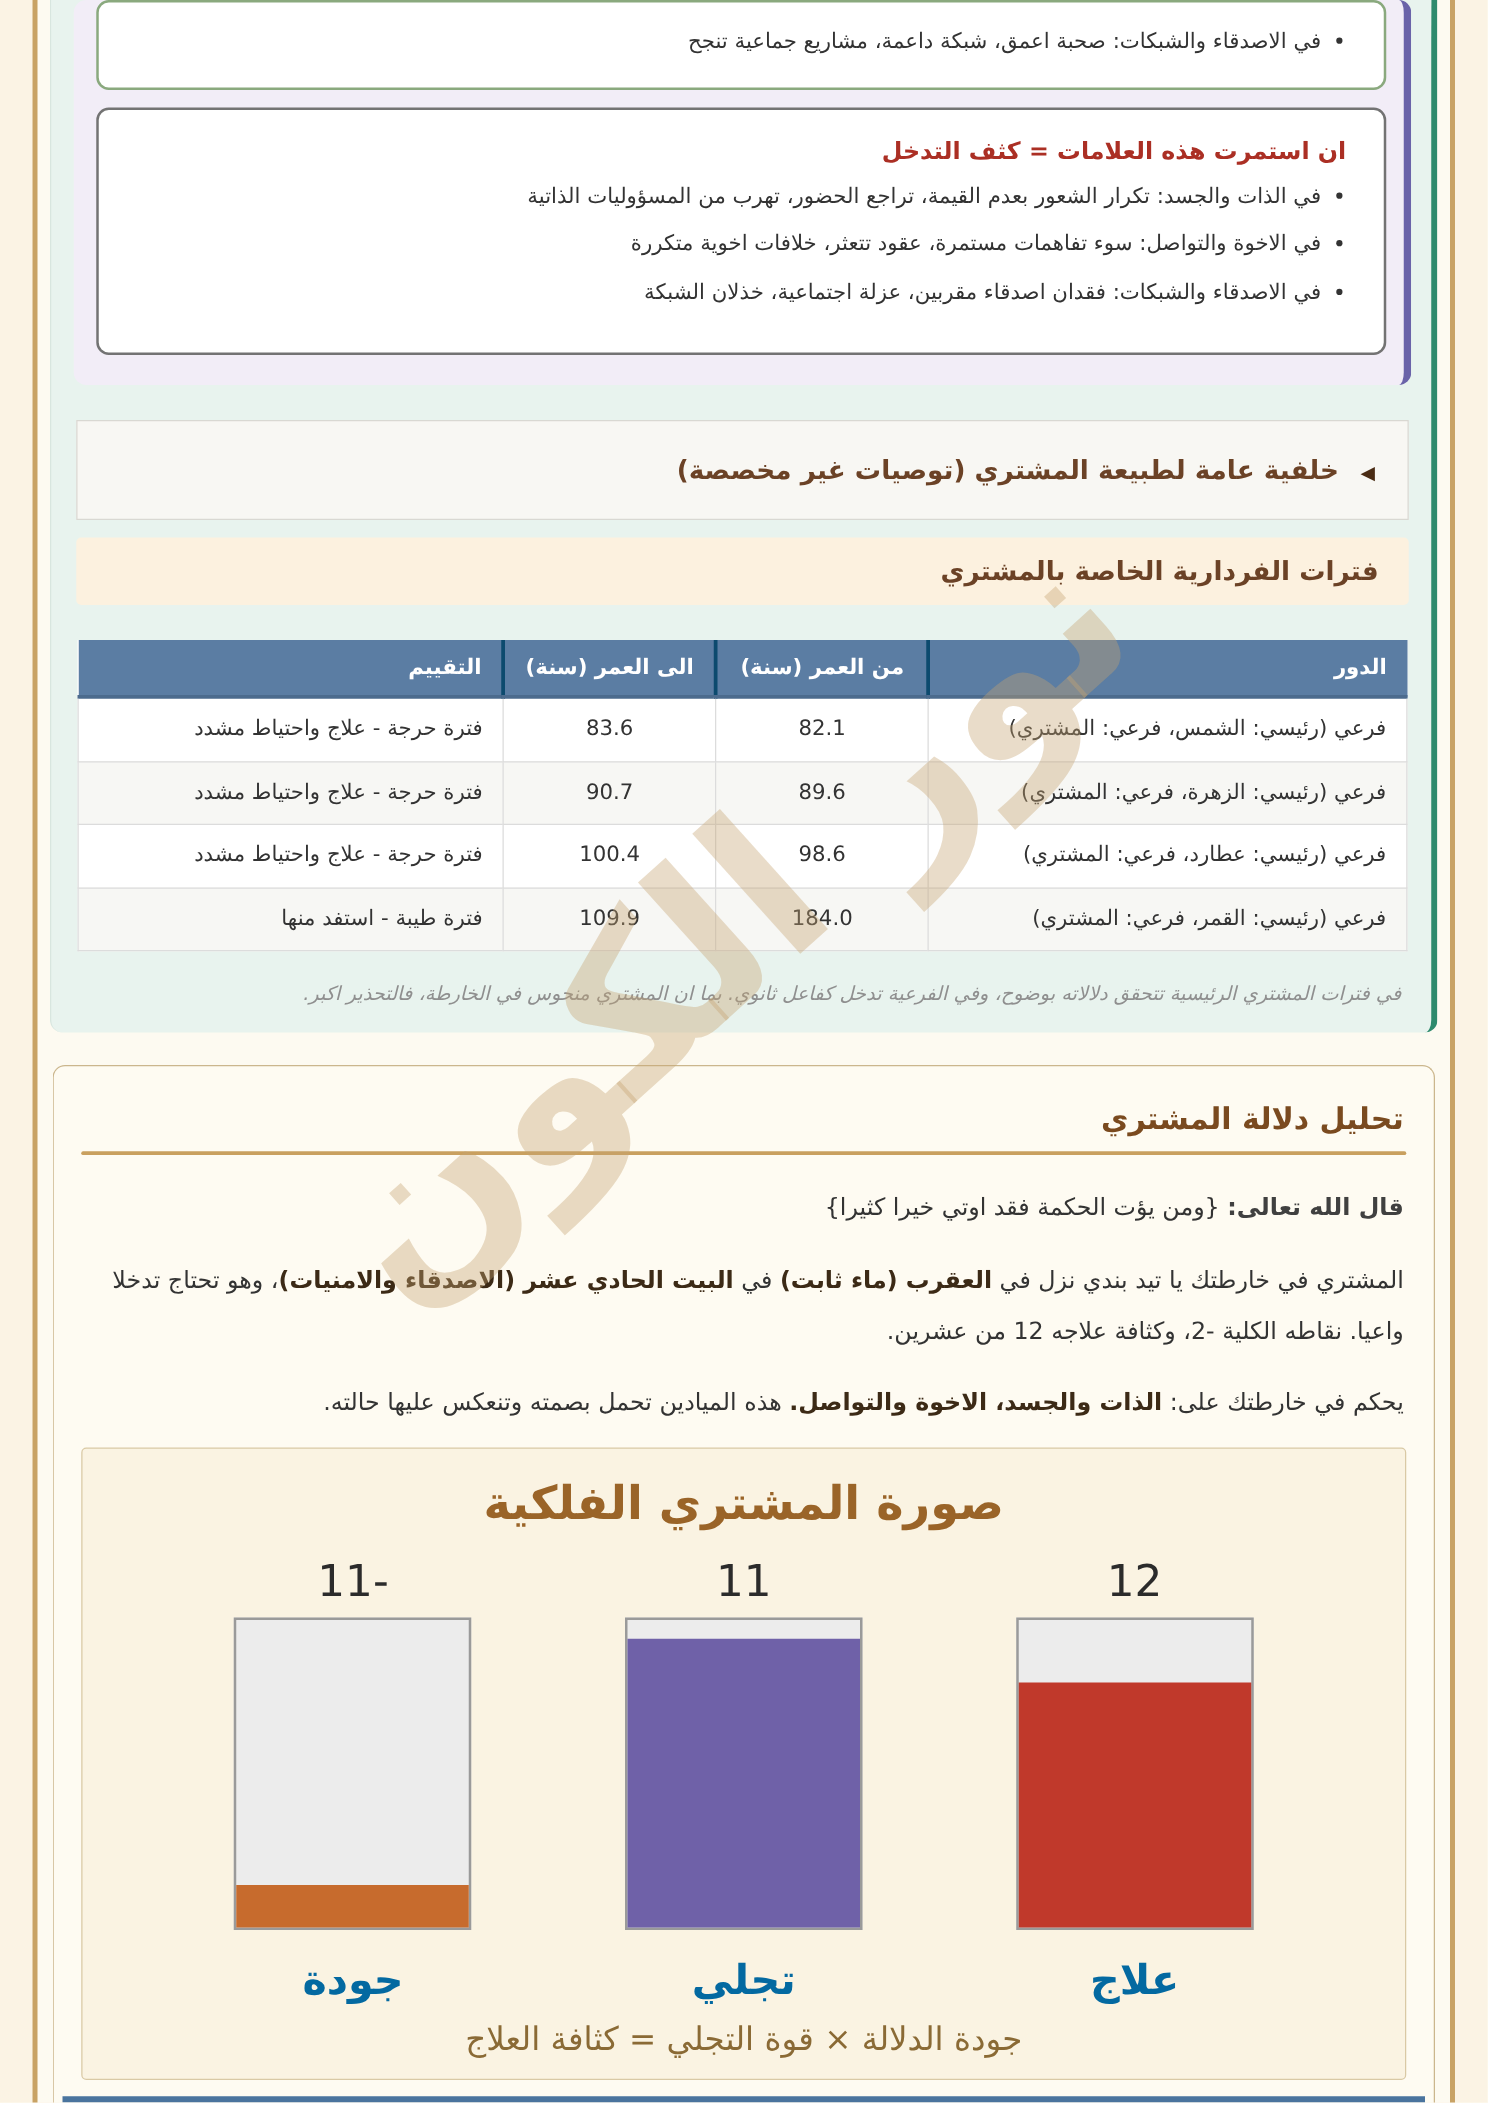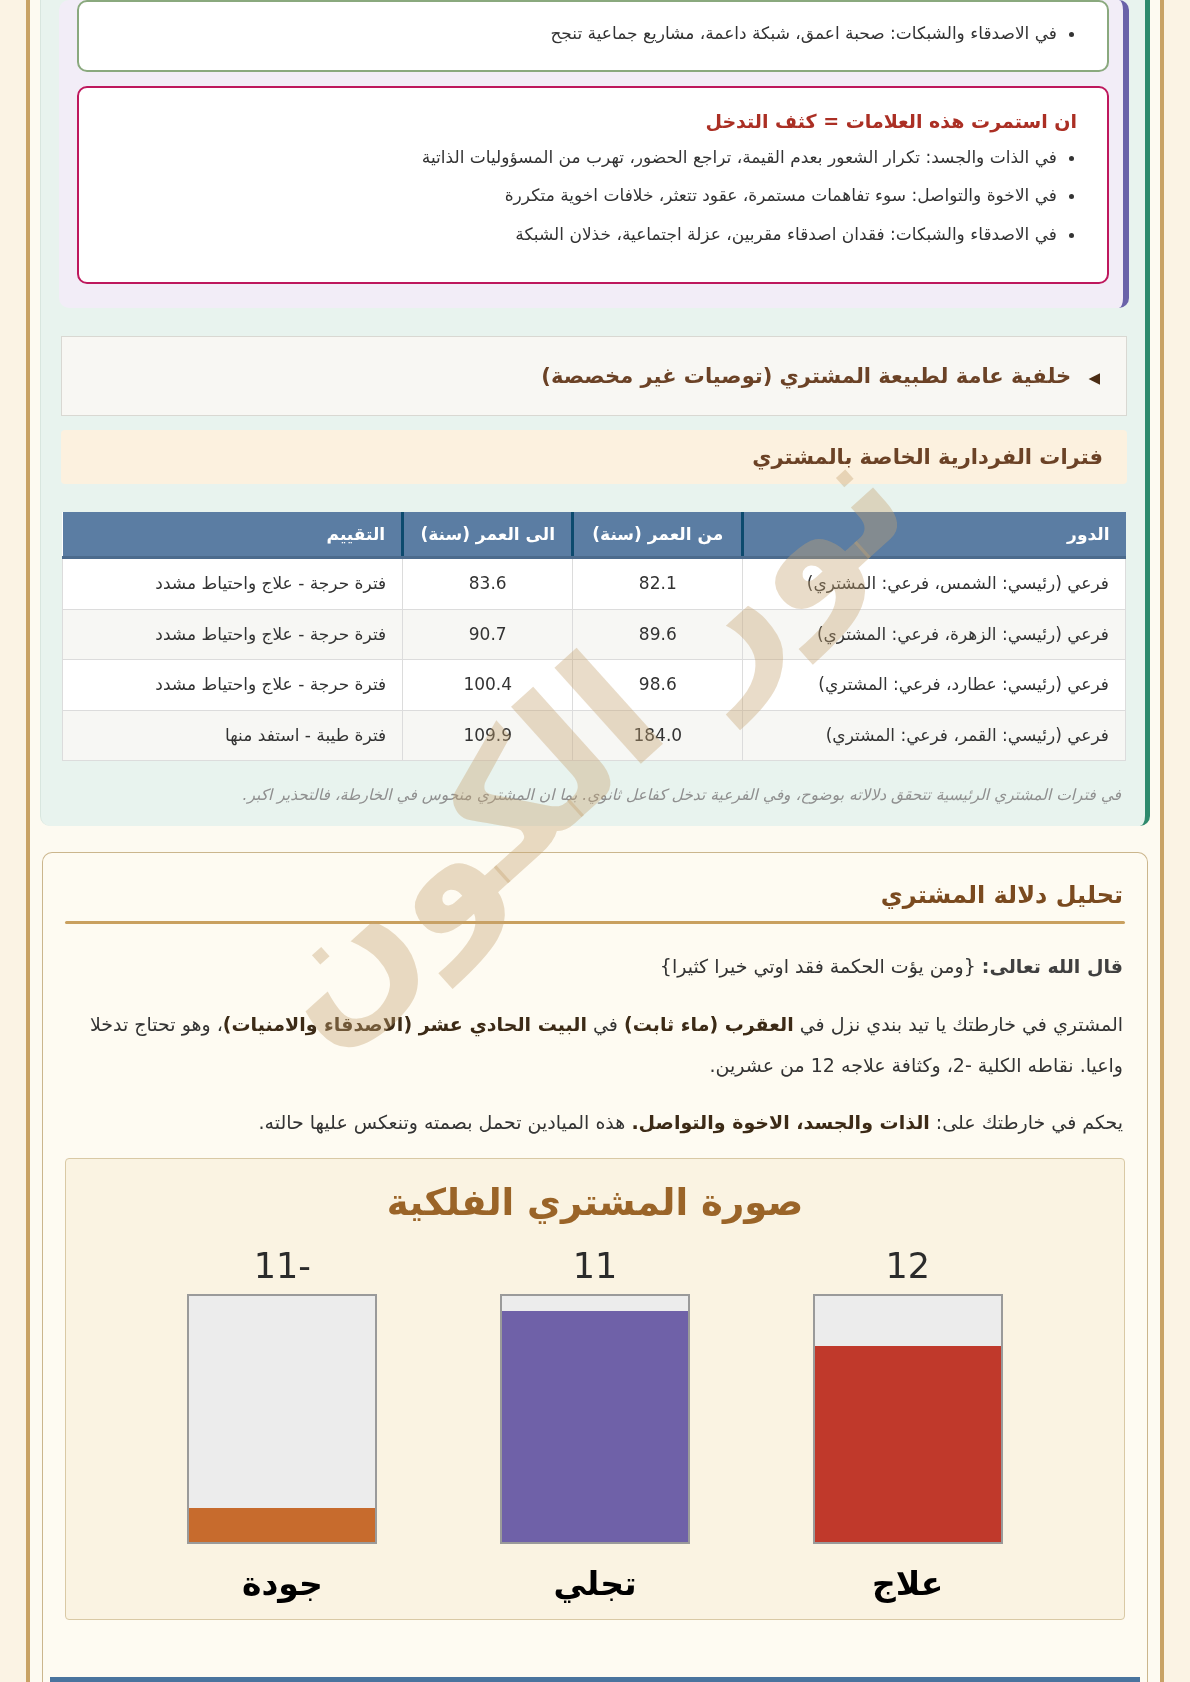--- a/index.html
+++ b/index.html
@@ -35,21 +35,21 @@
   }
   .lavender {
     background:#f2edf7;
     border-right:6px solid #6a63a9;
     border-radius:10px;
     padding:0 14px 24px 18px;
     margin-bottom:28px;
   }
   .box { background:#ffffff; border-radius:10px; padding:6px 20px 10px; }
   .box.green { border:2px solid #8aa97e; }
-  .box.red { border:2px solid #be185d; margin-top:14px; padding-bottom:22px; }
+  .box.red { border:2px solid #737373; margin-top:14px; padding-bottom:22px; }
   .red-title { color:#ab2f24; font-weight:bold; font-size:19px; margin:16px 10px 4px; }
   ul.bullets { margin:6px 30px 4px 10px; padding:0; color:#333; font-size:17px; }
   ul.bullets li { margin:13px 0; line-height:1.5; }
   
   .collapse-header {
     background:#f8f7f3;
     border:1px solid #d9d8d2;
     border-radius:0;
     padding:27px 26px;
     color:#6b4226;
@@ -121,21 +121,21 @@
     margin-top:14px;
     padding:22px 20px 16px;
     text-align:center;
   }
   .chart-title { color:#9a6428; font-weight:bold; font-size:37px; margin:0 0 22px; }
   .bars { display:flex; justify-content:space-around; align-items:flex-end; padding:0 40px; }
   .bar-col { width:190px; }
   .bar-value { font-size:35px; font-weight:normal; color:#2b2b2b; margin-bottom:8px; direction:ltr; unicode-bidi:isolate; text-align:center; }
   .bar-shell { height:250px; border:2px solid #9a9a9a; background:#ececec; position:relative; }
   .bar-fill { position:absolute; bottom:0; left:0; right:0; }
-  .bar-label { font-size:33px; font-weight:bold; color:#000000; margin-top:20px; }
+  .bar-label { font-size:33px; font-weight:bold; color:#0369a1; margin-top:20px; }
   .equation { color:#8a6a35; font-size:26px; margin-top:14px; }
   .blue-strip {
     position:absolute; bottom:0; left:20px; right:20px;
     height:5px; background:#4a749e;
   }
   
   .watermark {
     position:absolute;
     top:640px; left:150px;
     font-size:170px; font-weight:bold;
@@ -257,19 +257,20 @@
         <div class="bar-col">
           <div class="bar-value">11-</div>
           <div class="bar-shell">
             <div class="bar-fill" style="height: 14%; background: rgb(199, 107, 45);"></div>
           </div>
           <div class="bar-label">جودة</div>
         </div>
 
       </div>
 
+      <div class="equation">جودة الدلالة × قوة التجلي = كثافة العلاج</div>
     </div>
 
   </section>
 
   <div class="blue-strip"></div>
 
 </div>
 
 </body></html>

